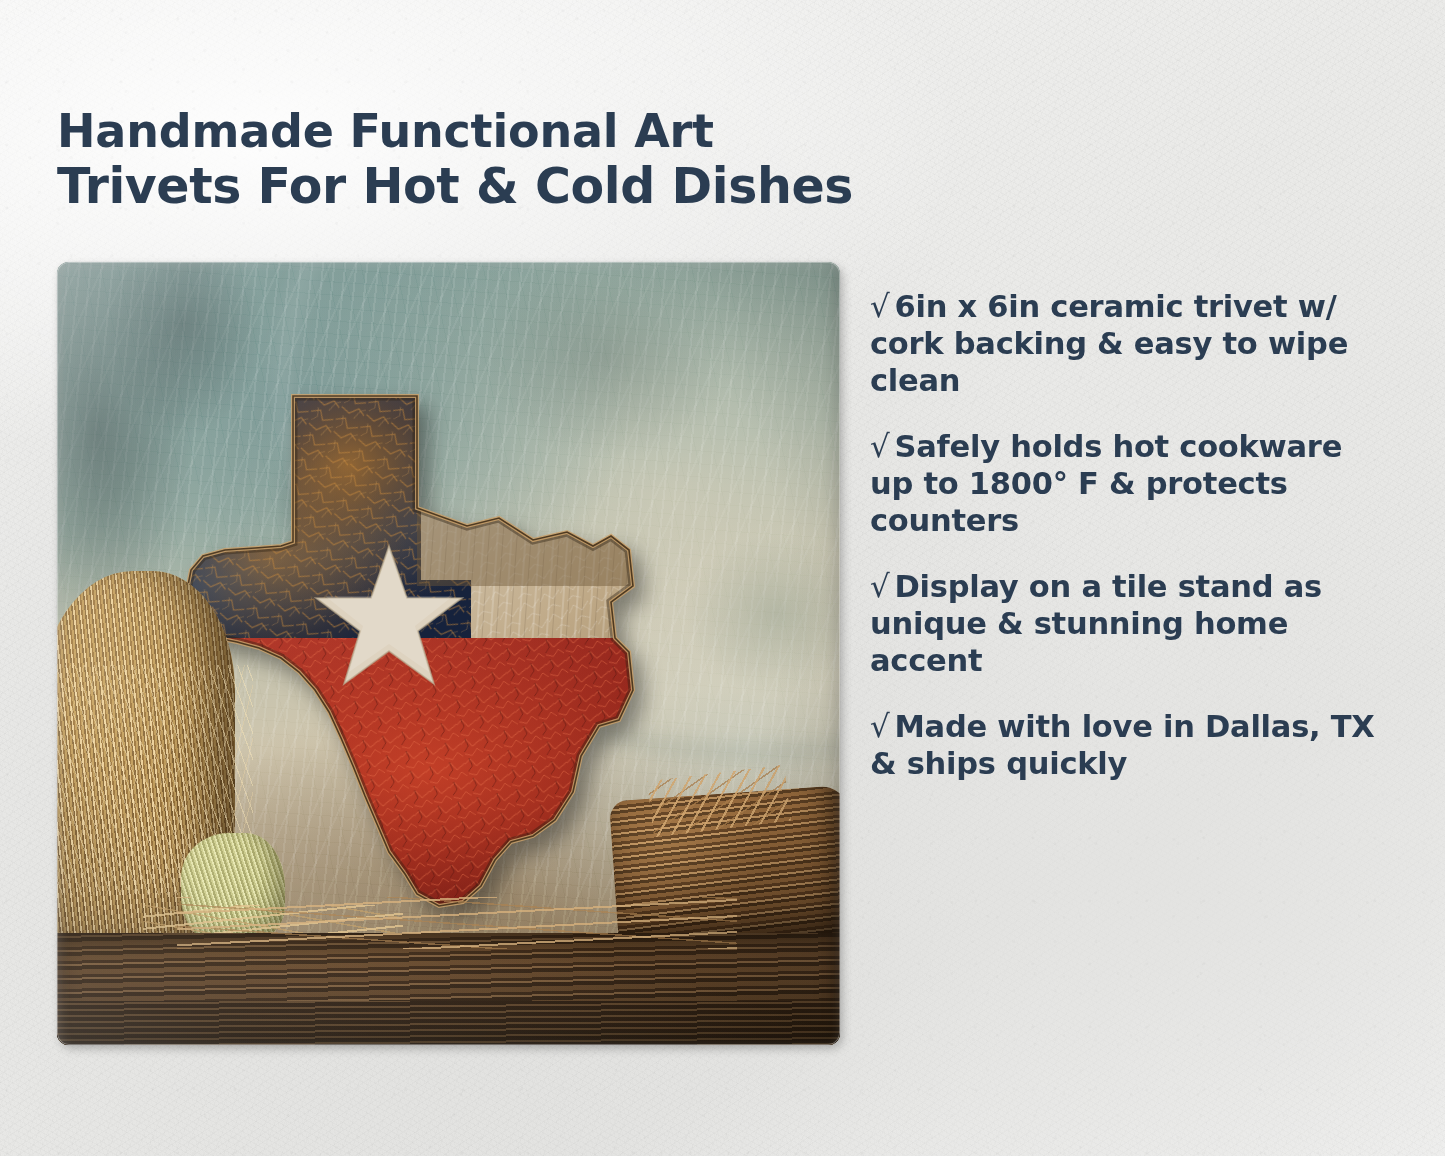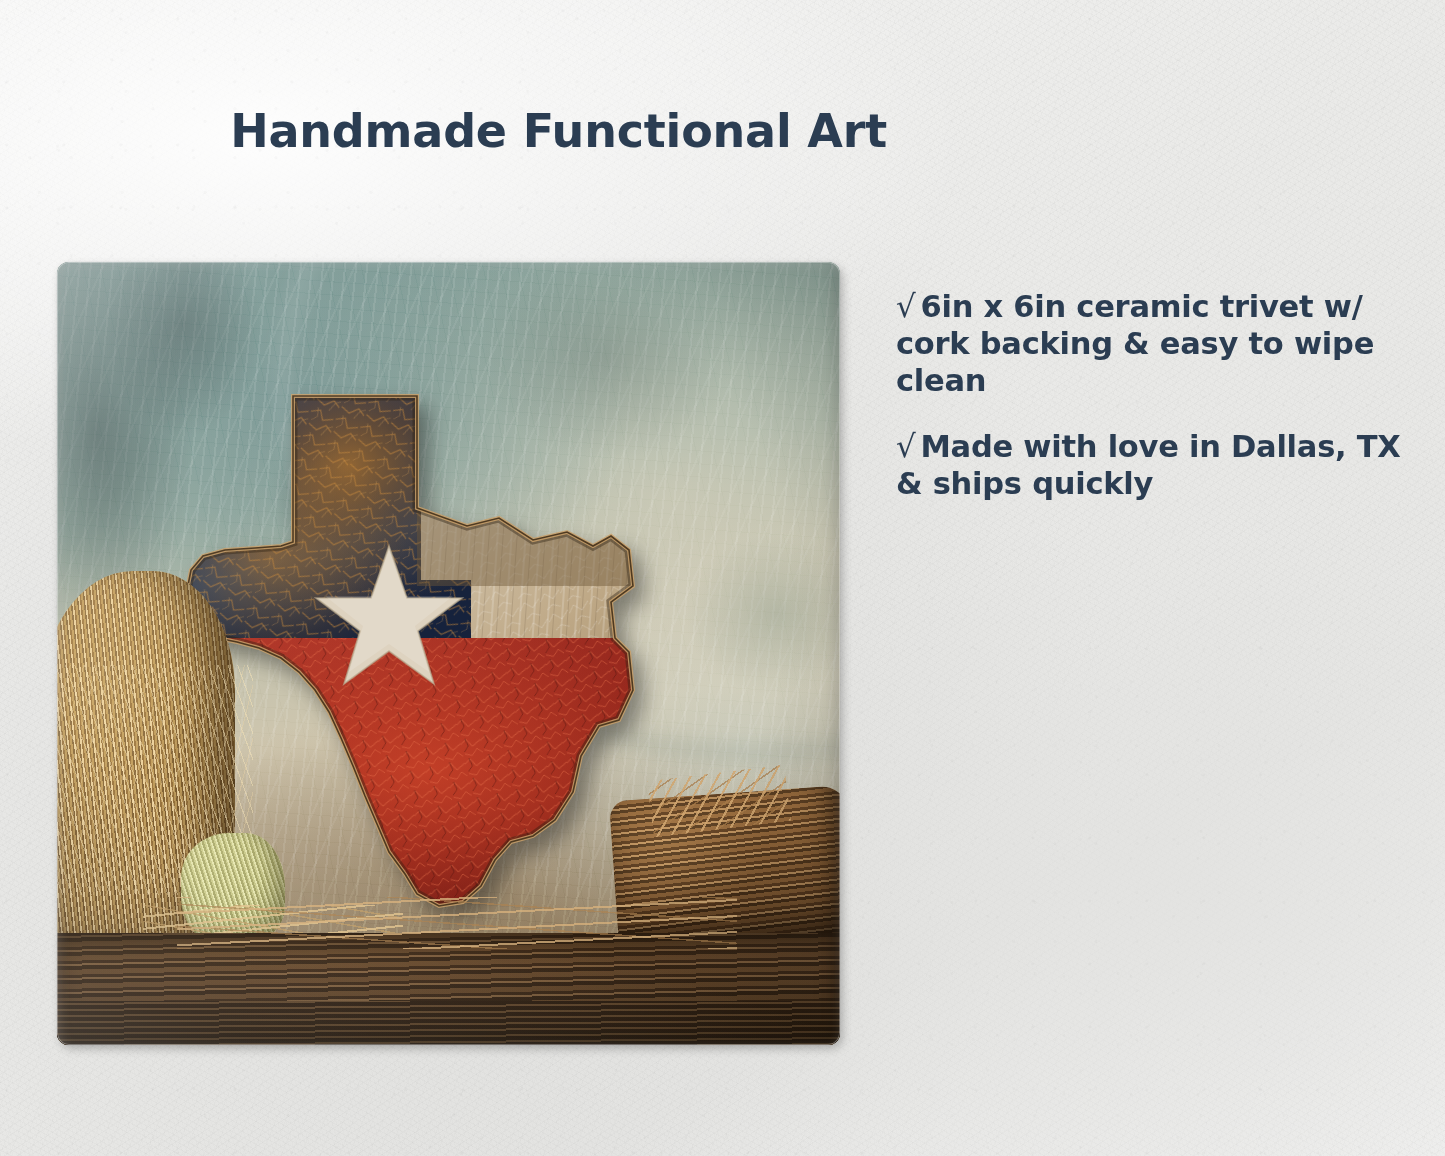--- a/index.html
+++ b/index.html
@@ -49,21 +49,21 @@
     left:57px; top:104px;
     width:830px;
     color:#2b3d52;
     font-family:"DejaVu Sans", sans-serif;
     font-weight:bold;
     font-size:47px;
     line-height:55px;
     letter-spacing:-0.2px;
     z-index:5;
   }
-  #headline .hl-line { display:block; white-space:nowrap;text-align:right; }
+  #headline .hl-line { display:block; white-space:nowrap; }
   #headline .hl-line-1 { font-size:46px; }
   #headline .hl-line-2 { font-size:49px; letter-spacing:-0.4px; }
 
   
   #product-tile {
     position:absolute;
     left:57px; top:262px;
     width:783px; height:783px;
     border-radius:12px;
     overflow:hidden;
@@ -269,21 +269,21 @@
   }
   .tile-vignette {
     position:absolute; inset:0;
     background:radial-gradient(ellipse 86% 86% at 46% 42%, rgba(0,0,0,0) 55%, rgba(20,18,14,.30) 100%);
     pointer-events:none;
   }
 
   
   #feature-list {
     position:absolute;
-    left:896px; top:288px;
+    left:870px; top:288px;
     width:516px;
     z-index:5;
   }
   .feature-item {
     display:block;
     color:#2b3d52;
     font-family:"DejaVu Sans", sans-serif;
     font-weight:bold;
     font-size:30.5px;
     line-height:37px;
@@ -297,20 +297,21 @@
     padding-right:5px;
   }
 </style>
 </head>
 <body>
 
 <div id="paper-bg"></div>
 
 <div id="headline">
   <span class="hl-line hl-line-1">Handmade Functional Art</span>
+  <span class="hl-line hl-line-2">Trivets For Hot &amp; Cold Dishes</span>
 </div>
 
 <div id="product-tile">
 
   <div class="tile-wall"></div>
   <div class="wall-mottle"></div>
 
   <div id="texas-shape">
     <svg viewBox="0 0 530 560" xmlns="http://www.w3.org/2000/svg">
       <defs>
@@ -474,21 +475,27 @@
   <div class="tile-gloss"></div>
   <div class="tile-edge"></div>
 </div>
 
 <div id="feature-list">
 
   <div class="feature-item">
     <span class="feature-check">√</span><span>6in x 6in ceramic trivet w/ cork backing &amp; easy to wipe clean</span>
   </div>
 
-
-
+  <div class="feature-item">
+    <span class="feature-check">√</span><span>Safely holds hot cookware up to 1800° F &amp; protects counters</span>
+  </div>
+
+
+  <div class="feature-item">
+    <span class="feature-check">√</span><span>Display on a tile stand as unique &amp; stunning home accent</span>
+  </div>
 
 
   <div class="feature-item">
     <span class="feature-check">√</span><span>Made with love in Dallas, TX &amp; ships quickly</span>
   </div>
 
 </div>
 
 </body></html>

